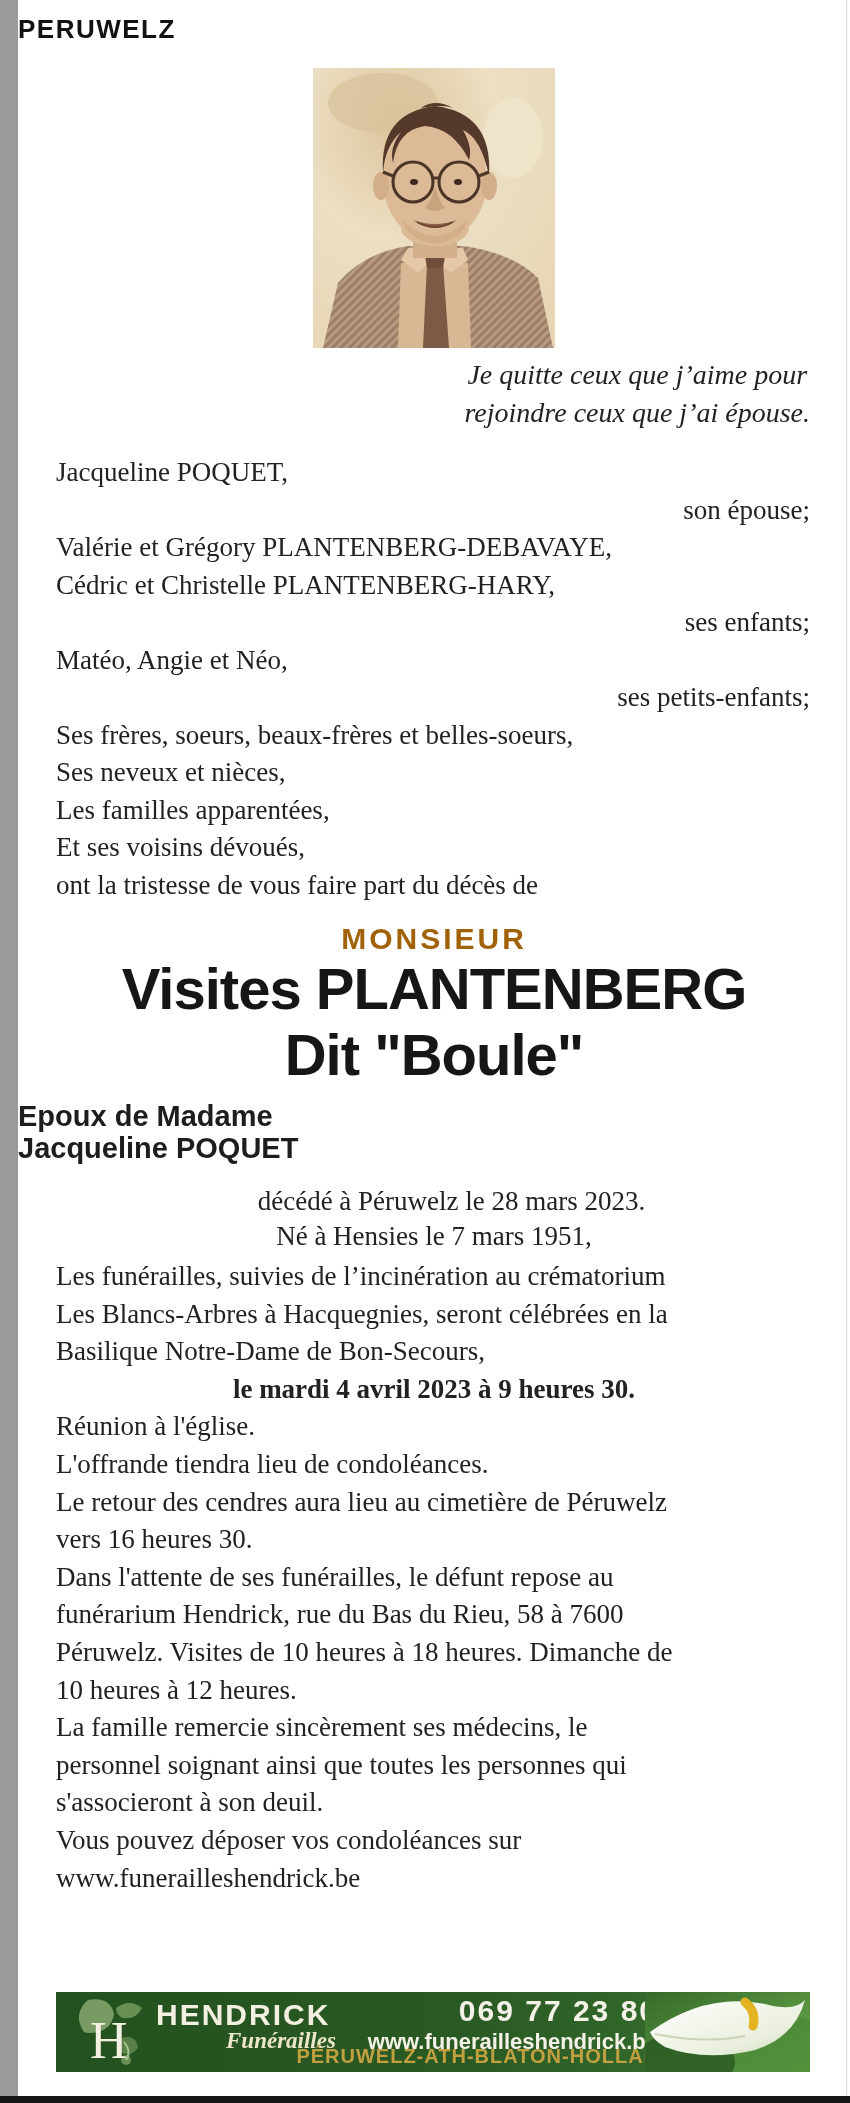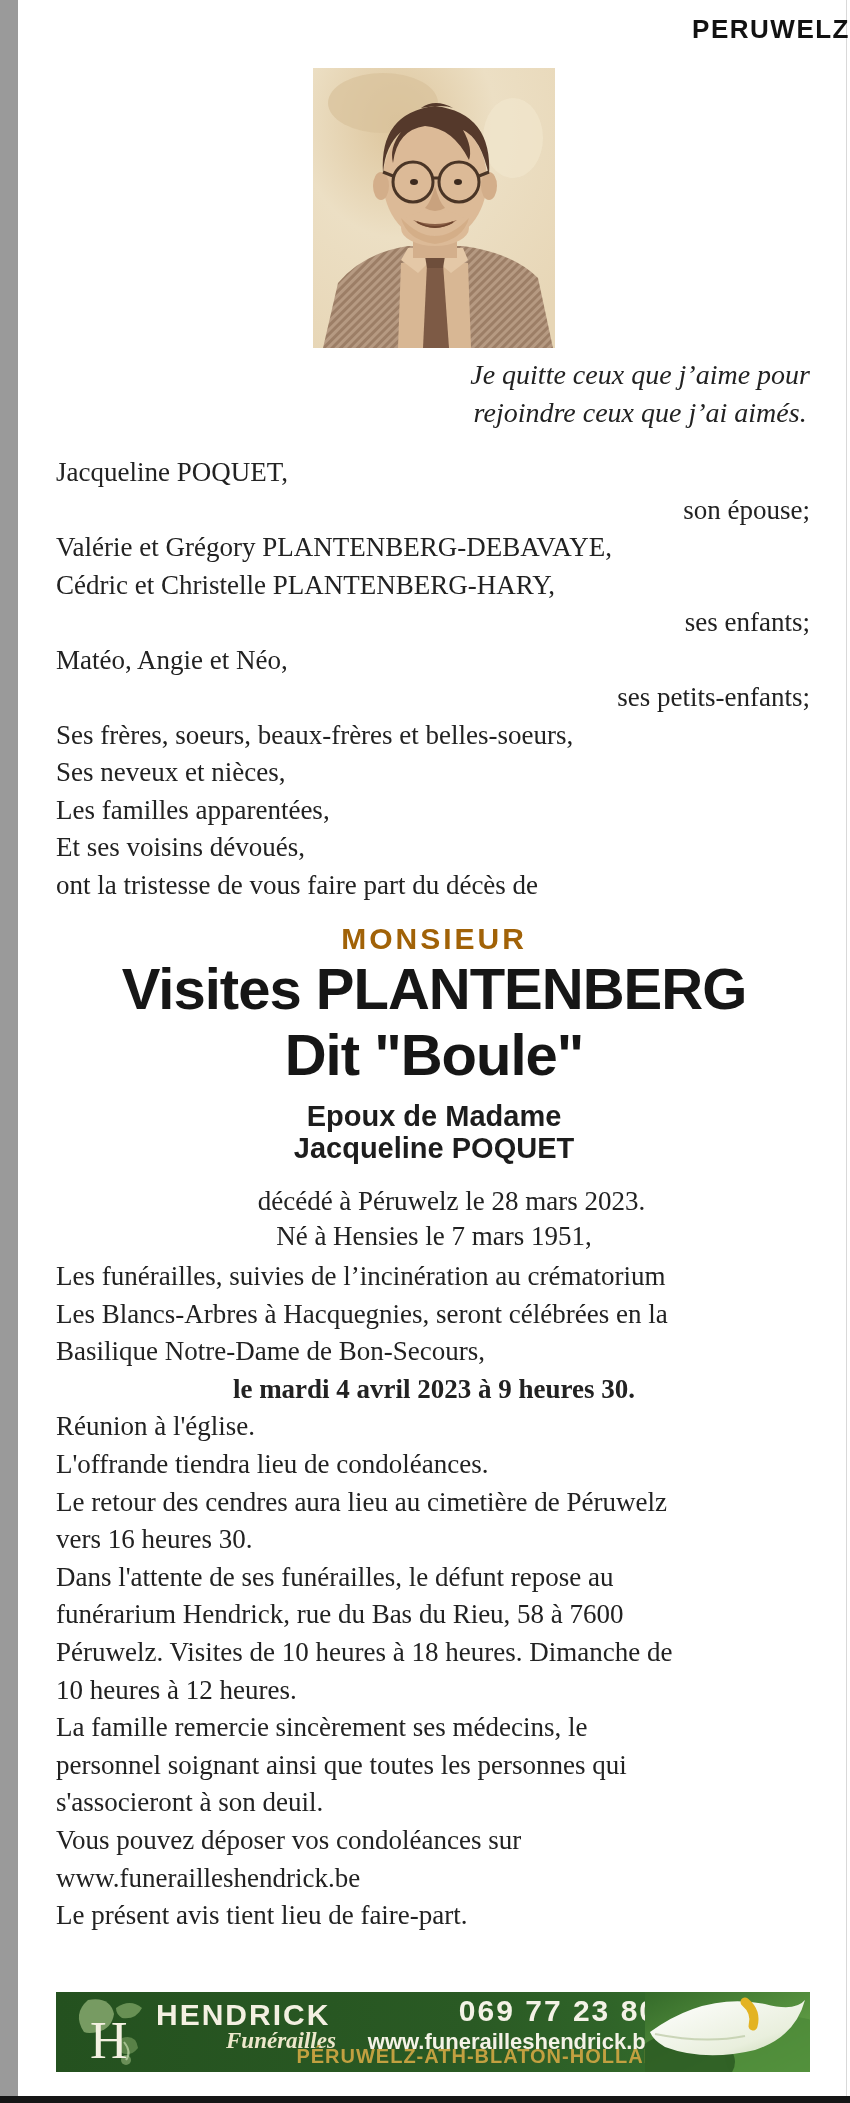--- a/index.html
+++ b/index.html
@@ -5,21 +5,21 @@
   html,body{margin:0;padding:0;background:#ffffff;}
   #page{
     position:relative;width:850px;height:2103px;background:#ffffff;overflow:hidden;
     font-family:"Liberation Serif",serif;color:#1f1f1f;
   }
   .edge-strip{position:absolute;left:0;top:0;width:18px;height:2097px;background:#9a9a9a;}
   .right-hairline{position:absolute;right:3px;top:0;width:1px;height:2097px;background:#d9d9d9;}
   .bottom-bar{position:absolute;left:0;top:2096px;width:850px;height:7px;background:#161616;}
 
   .location-header{
-    position:absolute;left:18px;right:0;top:14px;text-align:right;
+    position:absolute;left:18px;right:0;top:14px;text-align:left;
     font-family:"Liberation Sans",sans-serif;font-weight:700;font-size:26px;
     letter-spacing:1.5px;color:#121212;
   }
 
   .portrait{position:absolute;left:313px;top:68px;width:242px;height:280px;}
 
   .quote{
     position:absolute;right:40px;top:356px;text-align:center;
     font-style:italic;font-size:28px;line-height:38px;color:#222;
   }
@@ -35,21 +35,21 @@
   }
   .big-name{
     position:absolute;left:18px;right:0;text-align:center;
     font-family:"Liberation Sans",sans-serif;font-weight:700;font-size:58px;
     letter-spacing:-1px;color:#161616;line-height:62px;
   }
   .big-name.line1{top:958px;}
   .big-name.line2{top:1024px;}
 
   .spouse-line{
-    position:absolute;left:18px;right:0;text-align:center;
+    position:absolute;left:18px;right:0;text-align:left;
     font-family:"Liberation Sans",sans-serif;font-weight:700;font-size:29px;color:#1d1d1d;
   }
   .spouse-line.l1{top:1100px;}
   .spouse-line.l2{top:1132px;}
 
   .life-date{position:absolute;left:18px;right:0;text-align:center;font-size:27px;color:#222;}
   .life-date.born{top:1181px;margin-top:40px;}
   .life-date.died{top:1186px;margin-left:35px;}
 
   .body-text{position:absolute;left:56px;top:1258px;width:756px;font-size:27px;line-height:37.6px;color:#222;}
@@ -145,21 +145,21 @@
       <path d="M122,118 Q118,134 112,140 Q122,146 132,140 Q126,134 122,118 Z" fill="#c9a27e"></path>
       <path d="M100,152 Q122,168 144,152 Q122,160 100,152 Z" fill="#8a5f46"></path>
       <path d="M104,154 Q122,164 140,154" fill="none" stroke="#6e452f" stroke-width="2"></path>
 
       <path d="M88,150 Q122,186 156,150 Q150,172 122,176 Q94,172 88,150 Z" fill="#d2ab85" opacity="0.8"></path>
     </svg>
   </div>
 
   <div class="quote">
     <div>Je quitte ceux que j’aime pour</div>
-    <div>rejoindre ceux que j’ai aimés.</div>
+    <div>rejoindre ceux que j’ai épouse.</div>
   </div>
 
   <div class="family-list">
     <div class="l">Jacqueline POQUET,</div>
     <div class="r">son épouse;</div>
     <div class="l">Valérie et Grégory PLANTENBERG-DEBAVAYE,</div>
     <div class="l">Cédric et Christelle PLANTENBERG-HARY,</div>
     <div class="r">ses enfants;</div>
     <div class="l">Matéo, Angie et Néo,</div>
     <div class="r">ses petits-enfants;</div>
@@ -191,21 +191,20 @@
     <div class="line">vers 16 heures 30.</div>
     <div class="line">Dans l'attente de ses funérailles, le défunt repose au</div>
     <div class="line">funérarium Hendrick, rue du Bas du Rieu, 58 à 7600</div>
     <div class="line">Péruwelz. Visites de 10 heures à 18 heures. Dimanche de</div>
     <div class="line">10 heures à 12 heures.</div>
     <div class="line">La famille remercie sincèrement ses médecins, le</div>
     <div class="line">personnel soignant ainsi que toutes les personnes qui</div>
     <div class="line">s'associeront à son deuil.</div>
     <div class="line">Vous pouvez déposer vos condoléances sur</div>
     <div class="line">www.funerailleshendrick.be</div>
-    <div class="line">Le présent avis tient lieu de faire-part.</div>
   </div>
 
   <div class="banner">
     <svg class="logo-svg" width="92" height="76" viewBox="0 0 92 76" xmlns="http://www.w3.org/2000/svg">
       <path d="M20,38 Q8,20 24,6 Q46,2 50,20 Q48,34 34,38 Q24,40 20,38 Z" fill="#86a86f" opacity="0.85"></path>
       <path d="M52,14 Q66,4 78,14 Q72,26 58,24 Q52,20 52,14 Z" fill="#79a062" opacity="0.8"></path>
       <path d="M58,44 Q72,40 74,54 Q66,64 56,58 Q54,50 58,44 Z" fill="#6f9659" opacity="0.7"></path>
       <circle cx="62" cy="66" r="5" fill="#86a86f" opacity="0.7"></circle>
       <text x="26" y="64" font-family="Liberation Serif, serif" font-size="52" fill="#f4f1e2">H</text>
       <path d="M60,48 q8,10 2,18" fill="none" stroke="#b9cfa3" stroke-width="2" opacity="0.8"></path>

